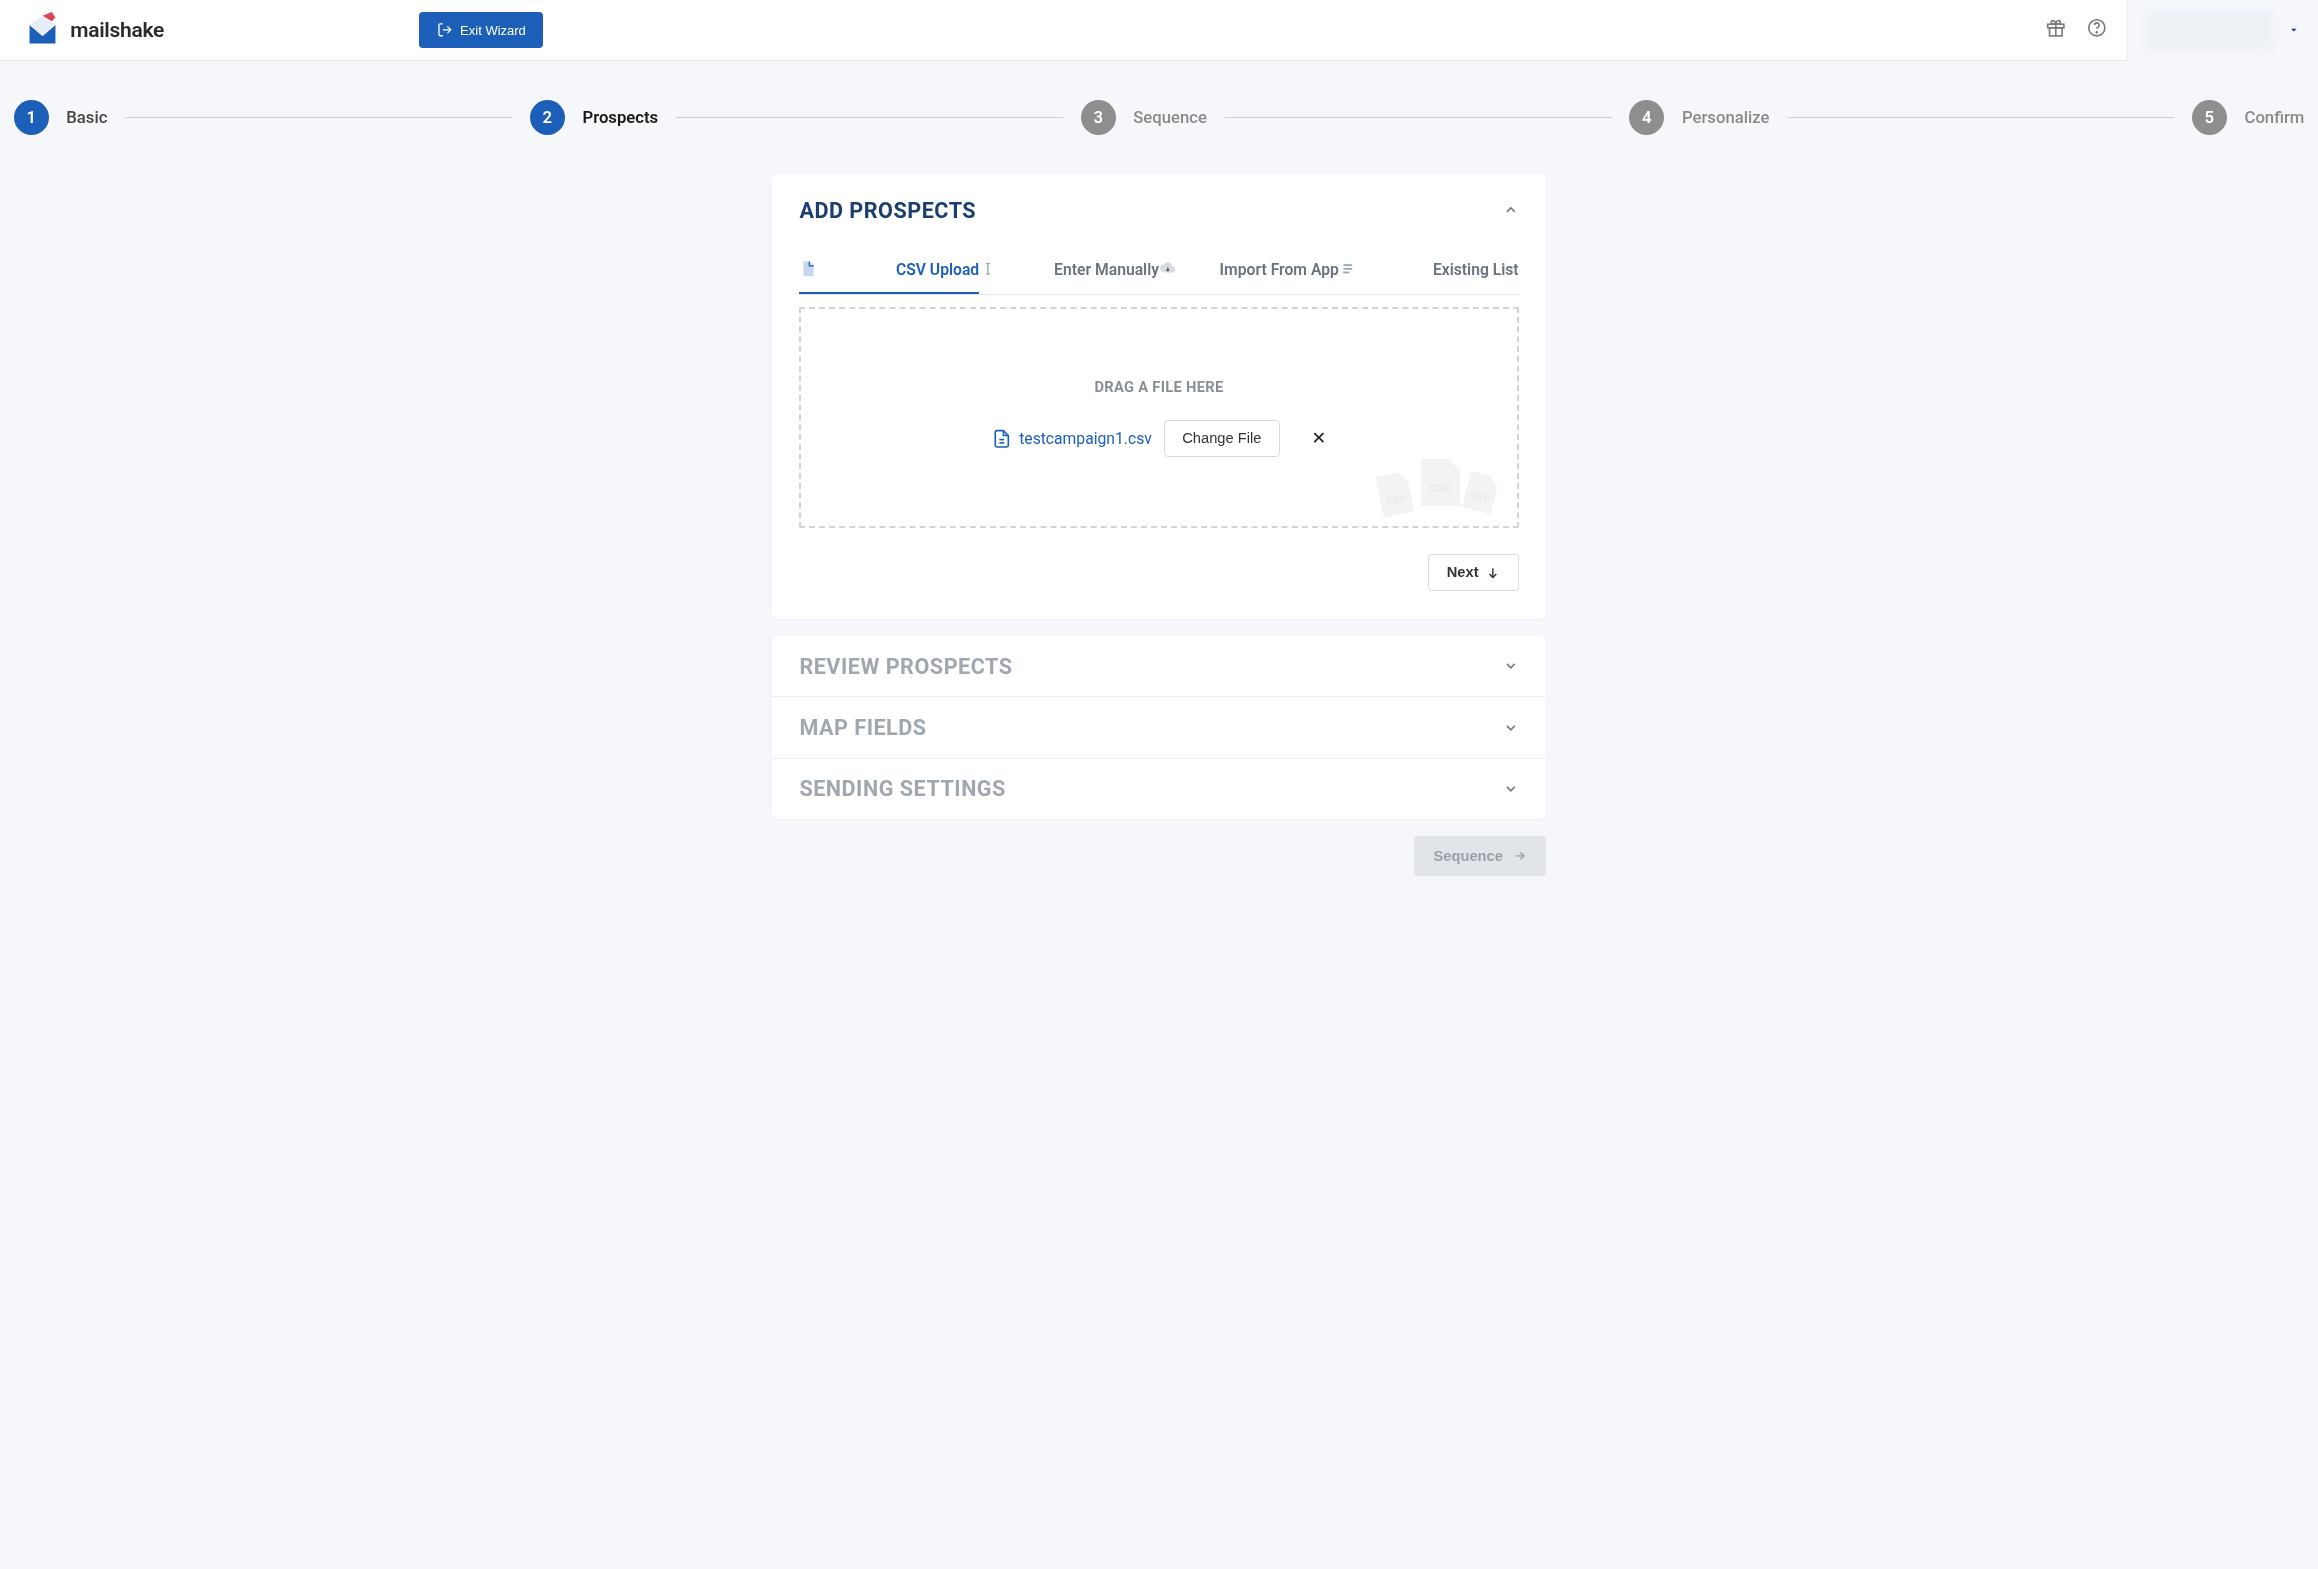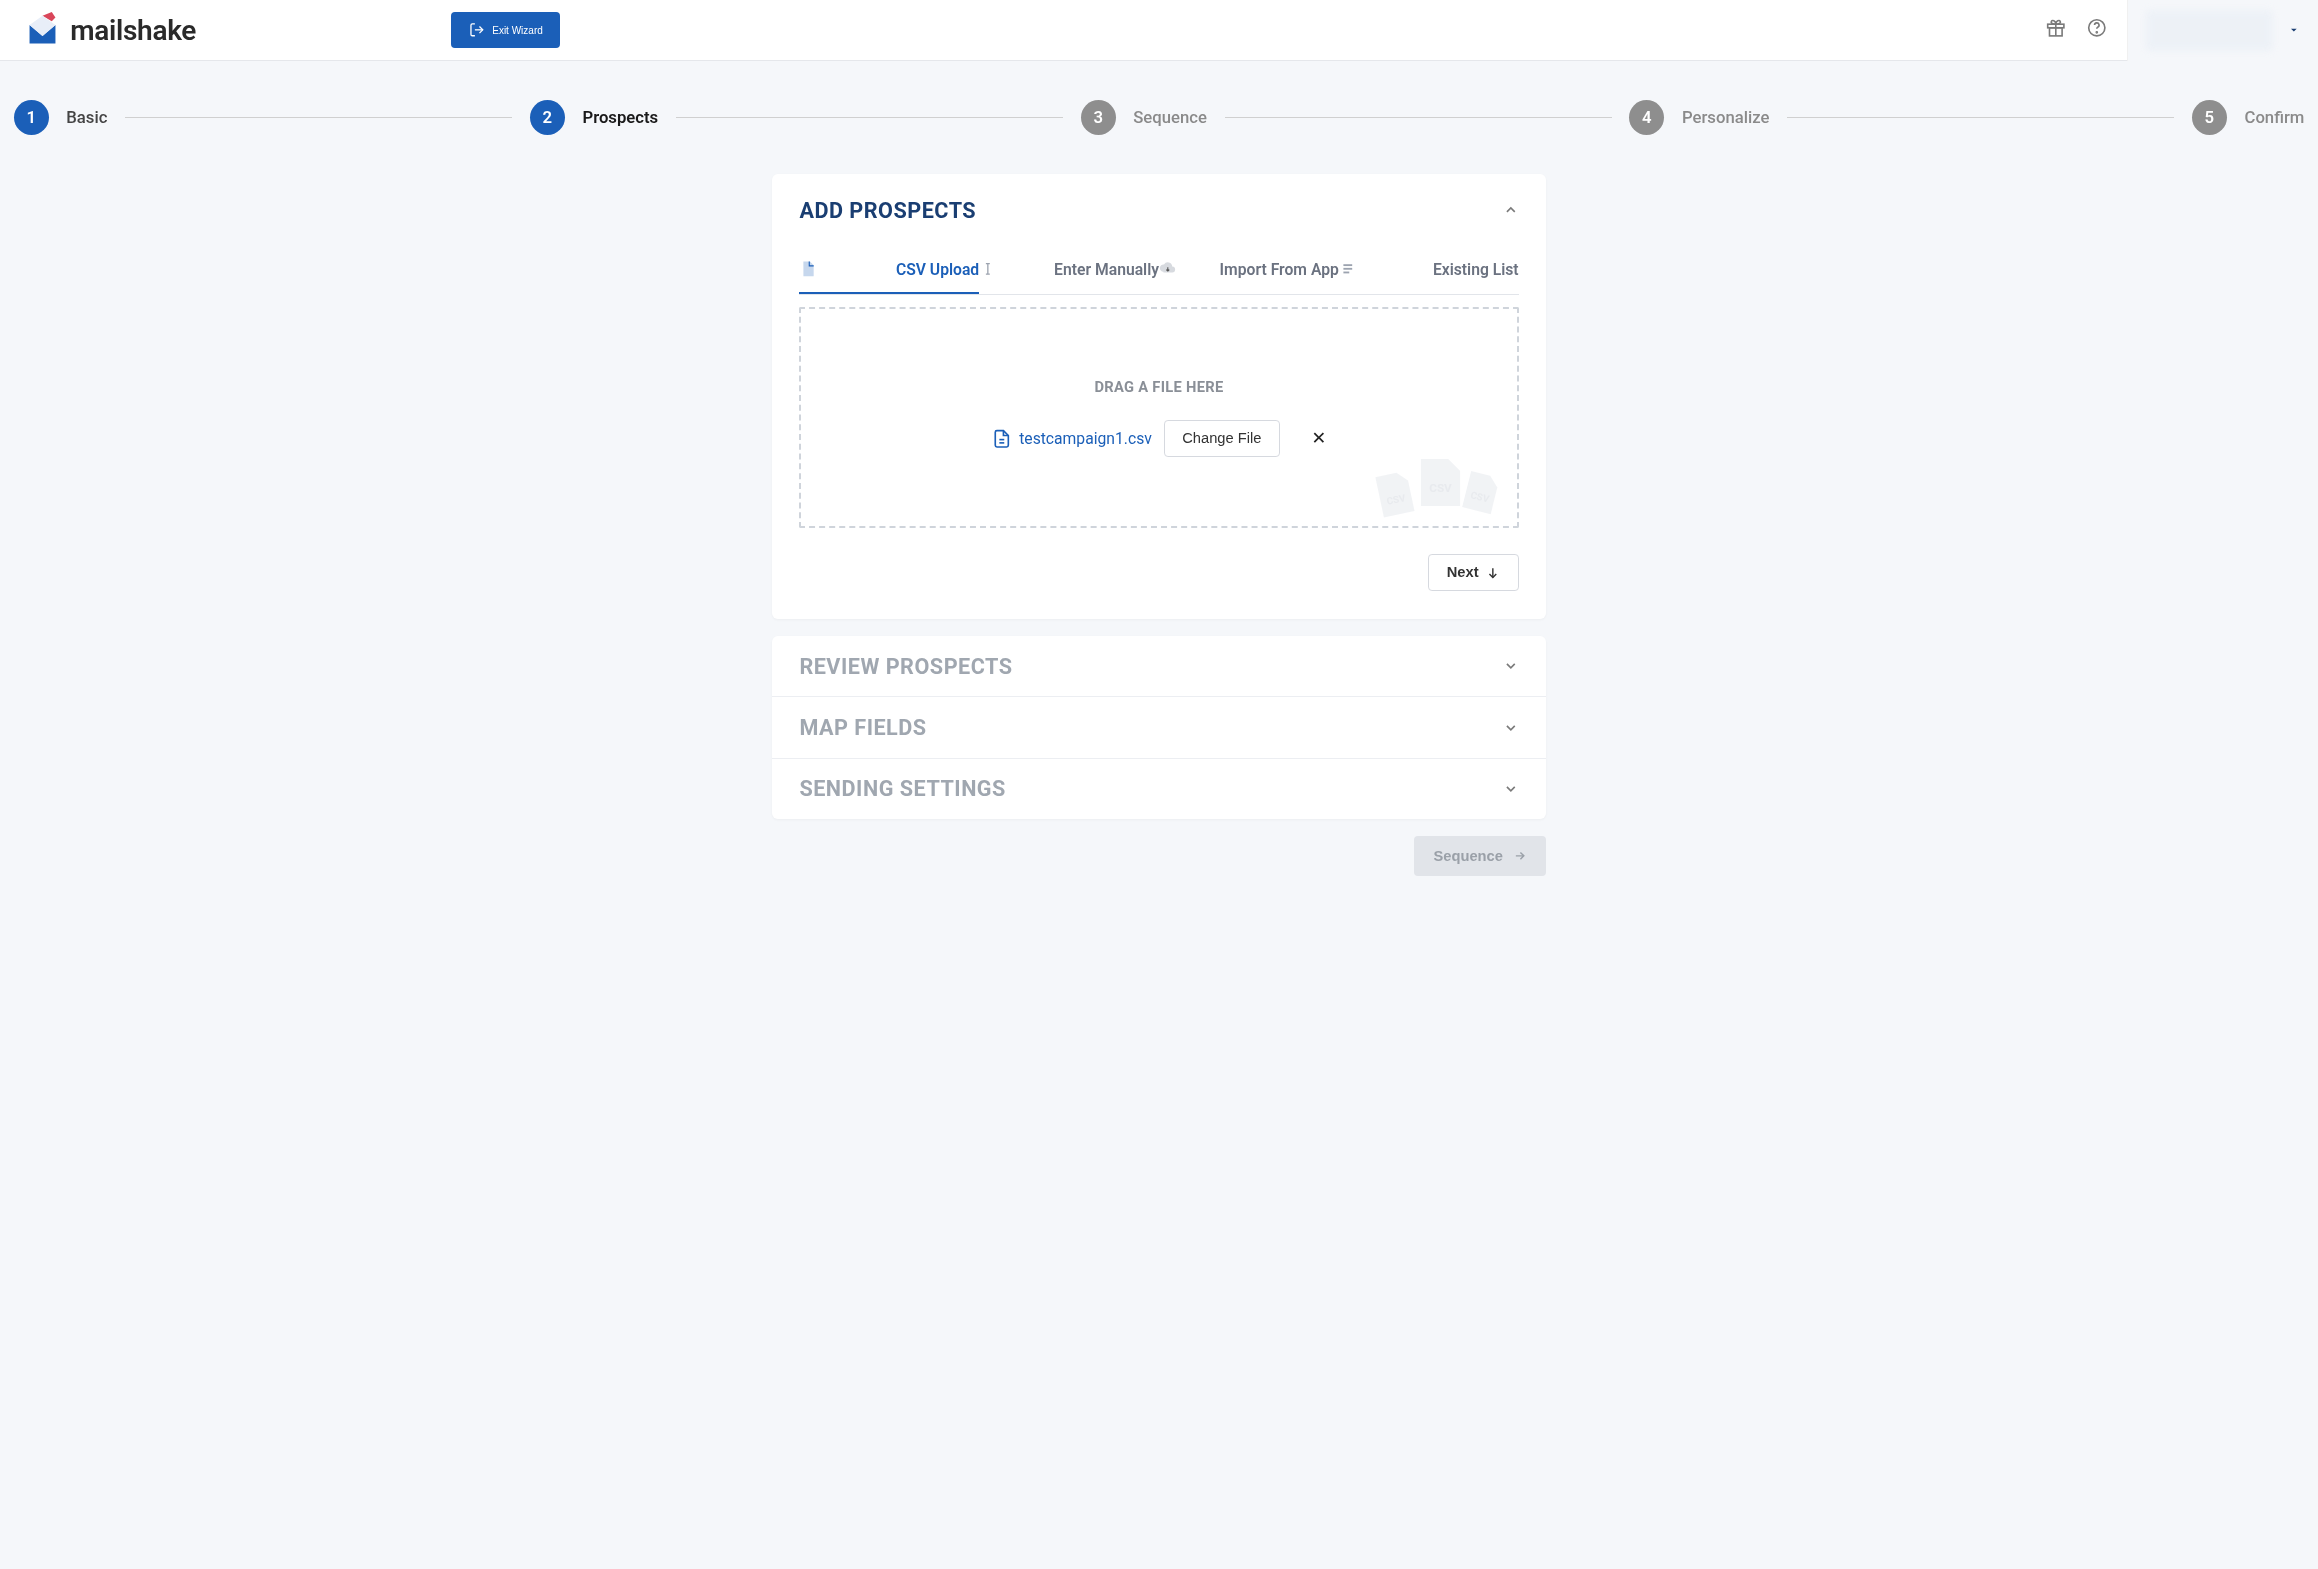--- a/index.html
+++ b/index.html
@@ -3,22 +3,22 @@
   <meta charset="utf-8">
   <style>
     * { box-sizing: border-box; margin: 0; padding: 0; }
     body { font-family: -apple-system, BlinkMacSystemFont, "Segoe UI", Roboto, Helvetica, Arial, sans-serif; background: #f5f7fa; color: #1a1a1a; }
 
     
     .header { background: #fff; border-bottom: 1px solid #e5e7eb; height: 61px; display: flex; align-items: center; padding: 0 23.5px; justify-content: space-between; }
     .header-left { display: flex; align-items: center; gap: 255px; }
     .logo-wrap { display: flex; align-items: center; gap: 9.8px; }
     .logo-icon { width: 37px; height: 37px; }
-    .logo-text { font-size: 28px; font-weight: 600; color: #2a2a2a; letter-spacing: -0.3px; }
-    .exit-btn { background: #1b5fb8; color: #fff; border: none; border-radius: 3.9px; padding: 9.8px 17.6px; font-size: 10px; font-weight: 500; cursor: pointer; display: flex; align-items: center; gap: 7.8px; }
+    .logo-text { font-size: 21px; font-weight: 600; color: #2a2a2a; letter-spacing: -0.3px; }
+    .exit-btn { background: #1b5fb8; color: #fff; border: none; border-radius: 3.9px; padding: 9.8px 17.6px; font-size: 13px; font-weight: 500; cursor: pointer; display: flex; align-items: center; gap: 7.8px; }
     .exit-btn svg { width: 15.7px; height: 15.7px; }
     .header-right { display: flex; align-items: center; gap: 19.6px; }
     .header-icon { color: #7a7a7a; cursor: pointer; width: 21.6px; height: 21.6px; }
     .account-area { display: flex; align-items: center; gap: 13.7px; padding: 13.7px 17.6px; background: #f5f7fa; border-left: 1px solid #f0f0f0; margin: -13.7px -23.5px -13.7px 0; height: 61px;}
     .account-blur { width: 127px; height: 41px; background: #e8eef5; border-radius: 3.9px; filter: blur(3.9px); opacity: 0.6;}
     .account-caret { color: #1a3e72; width: 13.7px; height: 13.7px; }
 
     
     .stepper { display: flex; align-items: center; padding: 39px 13.7px 39px 13.7px; gap: 0; }
     .step { display: flex; align-items: center; gap: 17.6px; flex: 0 0 auto; }

